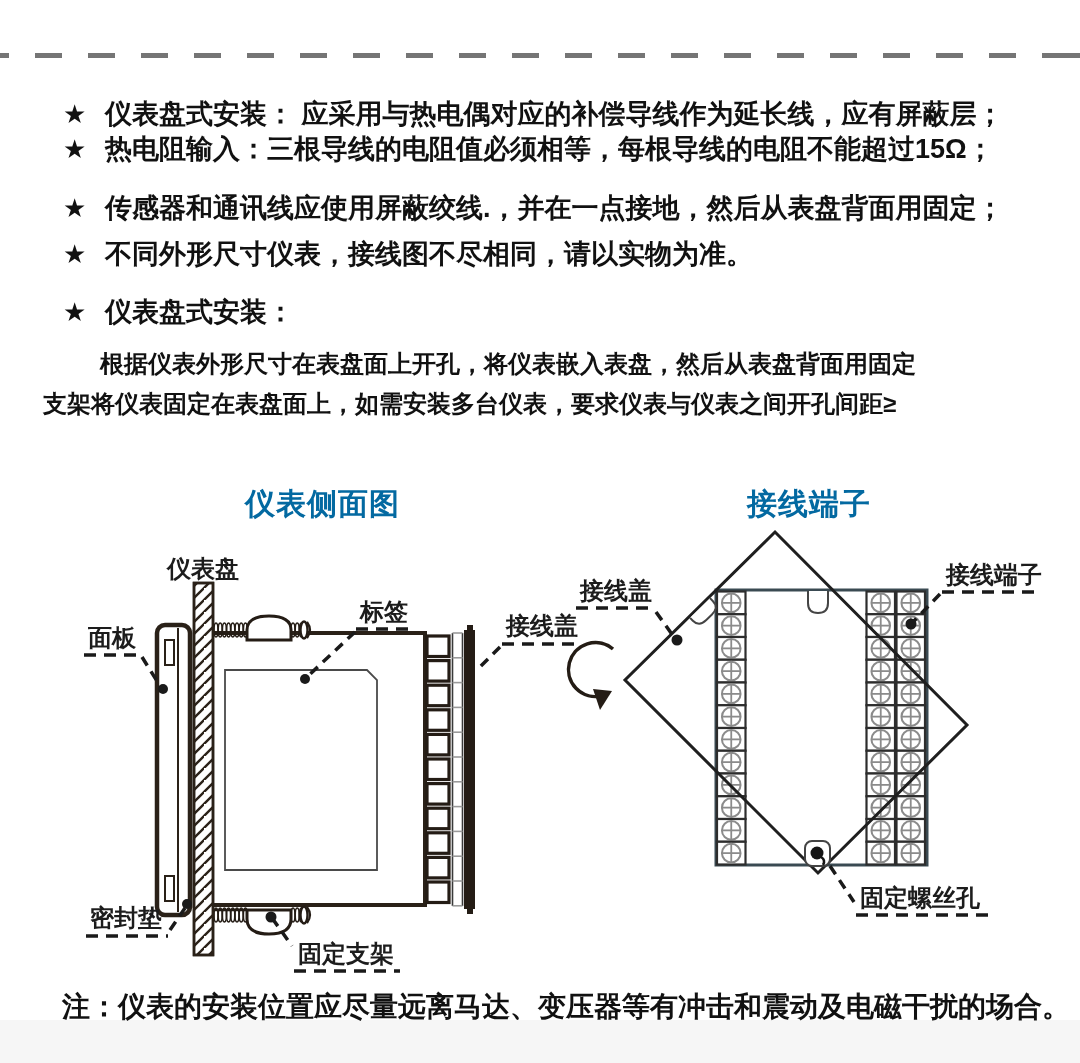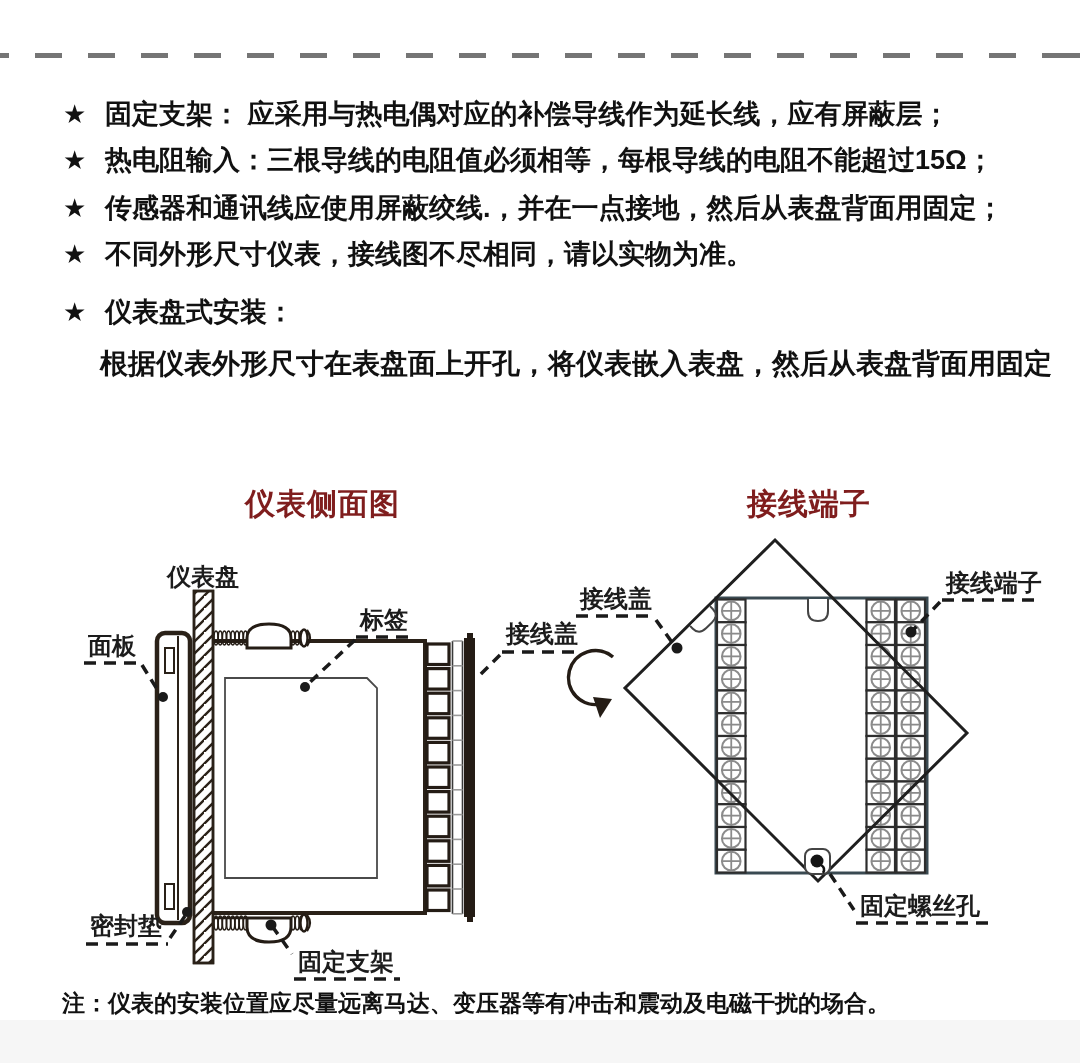--- a/index.html
+++ b/index.html
@@ -3,56 +3,57 @@
 <meta charset="utf-8">
 <style>
   html,body{margin:0;padding:0;background:#fff;}
   #page{position:relative;width:1080px;height:1063px;background:#ffffff;overflow:hidden;
         font-family:"Liberation Sans","DejaVu Sans",sans-serif;color:#111;}
   .sep{position:absolute;left:0;top:53px;width:1080px;height:5px;
        background:repeating-linear-gradient(90deg,#757575 0 27px,transparent 27px 53px);
        background-position:-18px 0;}
   .bullet{position:absolute;left:63px;white-space:nowrap;font-weight:bold;font-size:27px;line-height:34px;}
   .bullet .star{display:inline-block;width:42px;font-size:26px;}
-  .para{position:absolute;left:43px;top:344px;width:1010px;font-weight:bold;font-size:28px;line-height:40px;}
+  .para{position:absolute;left:43px;top:344px;width:1010px;font-weight:bold;font-size:24px;line-height:40px;}
   .para .pline{white-space:nowrap;}
   .para .pline.first{padding-left:57px;}
   .dtitle{position:absolute;font-family:"Liberation Serif","DejaVu Serif",serif;
-          font-weight:bold;font-size:30px;color:#7f1d1d;white-space:nowrap;letter-spacing:1px;}
-  #svgwrap{position:absolute;left:0;top:8px;width:1080px;height:870px;}
+          font-weight:bold;font-size:30px;color:#0369a1;white-space:nowrap;letter-spacing:1px;}
+  #svgwrap{position:absolute;left:0;top:0;width:1080px;height:870px;}
   svg text{font-family:"Liberation Sans","DejaVu Sans",sans-serif;font-weight:600;font-size:24px;fill:#1c1c1c;}
-  .note{position:absolute;left:62px;top:988px;white-space:nowrap;font-weight:bold;font-size:23px;}
+  .note{position:absolute;left:62px;top:988px;white-space:nowrap;font-weight:bold;font-size:28px;}
   .footband{position:absolute;left:0;top:1020px;width:1080px;height:43px;background:#f6f6f6;}
 </style>
 </head>
 <body>
 
 <div id="page">
 
   <div class="footband"></div>
   <div class="sep"></div>
 
   <div class="bullet" style="top:97px">
-    <span class="star">★</span><span>固定支架： 应采用与热电偶对应的补偿导线作为延长线，应有屏蔽层；</span>
-  </div>
-  <div class="bullet" style="top:143px">
+    <span class="star">★</span><span>仪表盘式安装： 应采用与热电偶对应的补偿导线作为延长线，应有屏蔽层；</span>
+  </div>
+  <div class="bullet" style="top:132px">
     <span class="star">★</span><span>热电阻输入：三根导线的电阻值必须相等，每根导线的电阻不能超过15Ω；</span>
   </div>
   <div class="bullet" style="top:191px">
     <span class="star">★</span><span>传感器和通讯线应使用屏蔽绞线.，并在一点接地，然后从表盘背面用固定；</span>
   </div>
   <div class="bullet" style="top:295px">
     <span class="star">★</span><span>仪表盘式安装：</span>
   </div>
   <div class="bullet" style="top:237px">
     <span class="star">★</span><span>不同外形尺寸仪表，接线图不尽相同，请以实物为准。</span>
   </div>
 
   <div class="para">
     <div class="pline first">根据仪表外形尺寸在表盘面上开孔，将仪表嵌入表盘，然后从表盘背面用固定</div>
+    <div class="pline">支架将仪表固定在表盘面上，如需安装多台仪表，要求仪表与仪表之间开孔间距≥</div>
   </div>
 
   <div class="dtitle" style="left:245px;top:484px">仪表侧面图</div>
   <div class="dtitle" style="left:747px;top:484px">接线端子</div>
 
   <div id="svgwrap">
   <svg width="1080" height="1063" viewBox="0 0 1080 1063" xmlns="http://www.w3.org/2000/svg">
     <defs>
       <pattern id="hatch" patternUnits="userSpaceOnUse" width="12" height="12">
         <path d="M-3,15 L15,-3" stroke="#2a2118" stroke-width="2.4" fill="none"></path>

